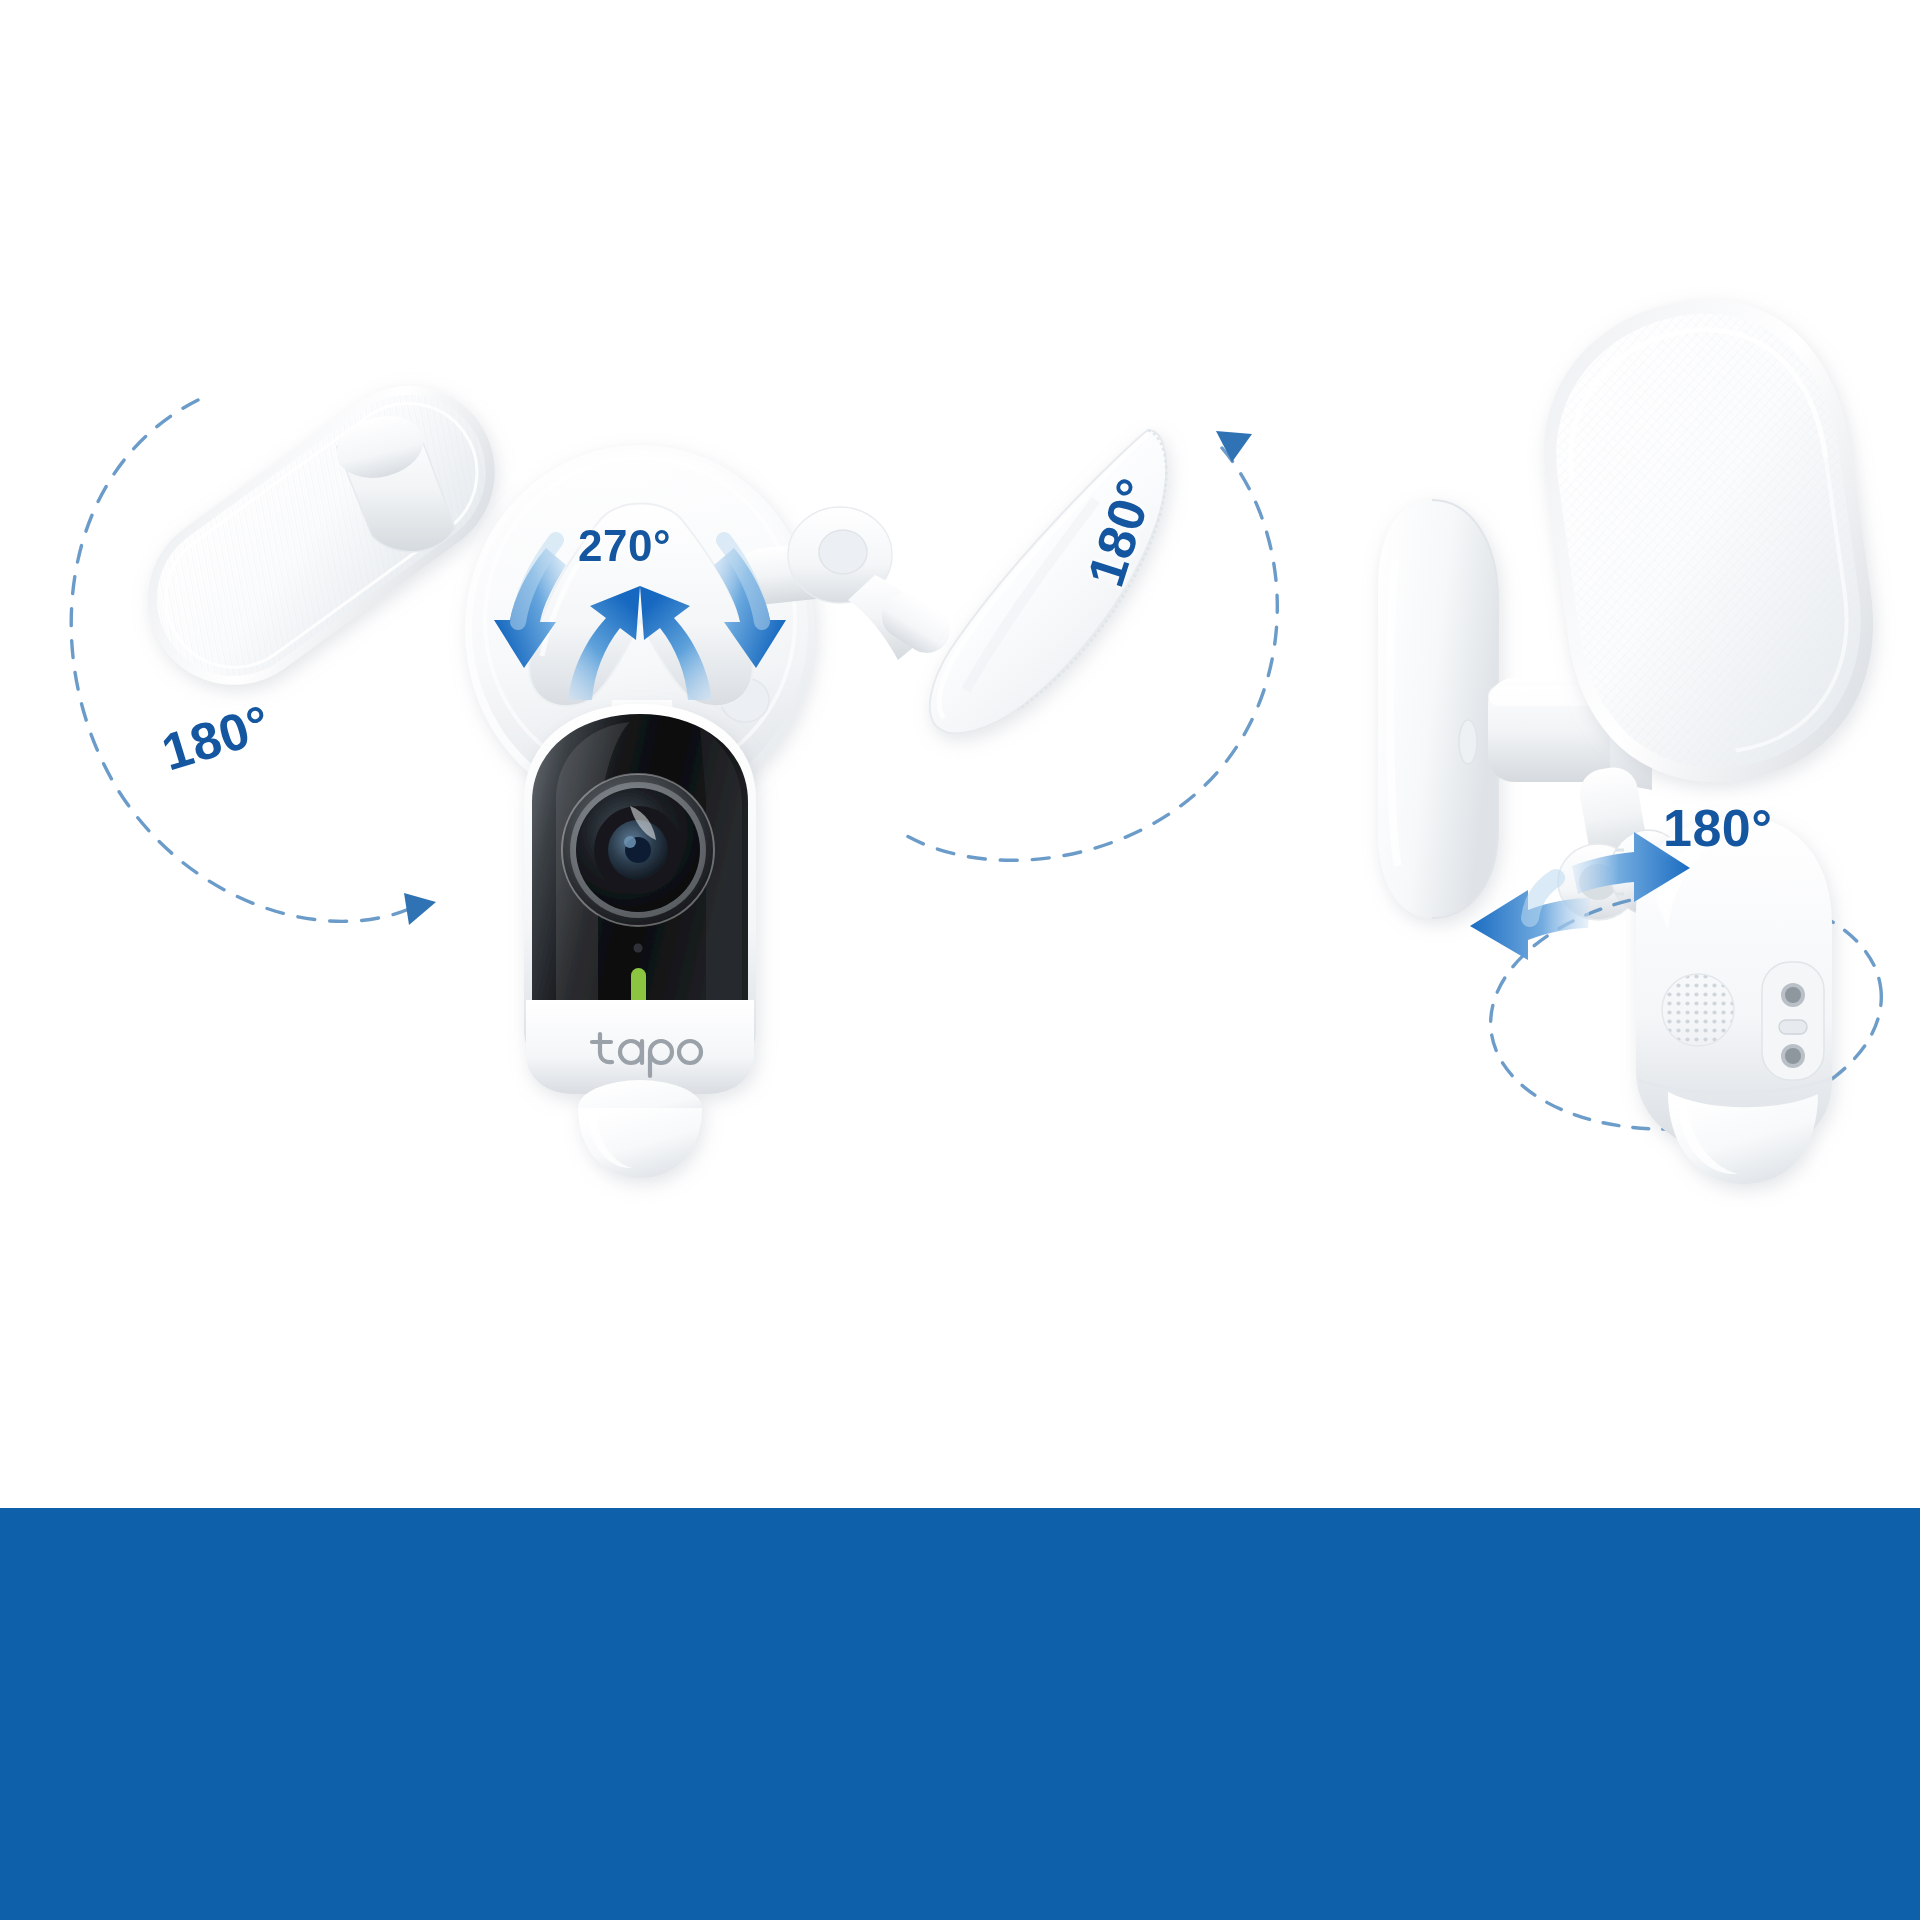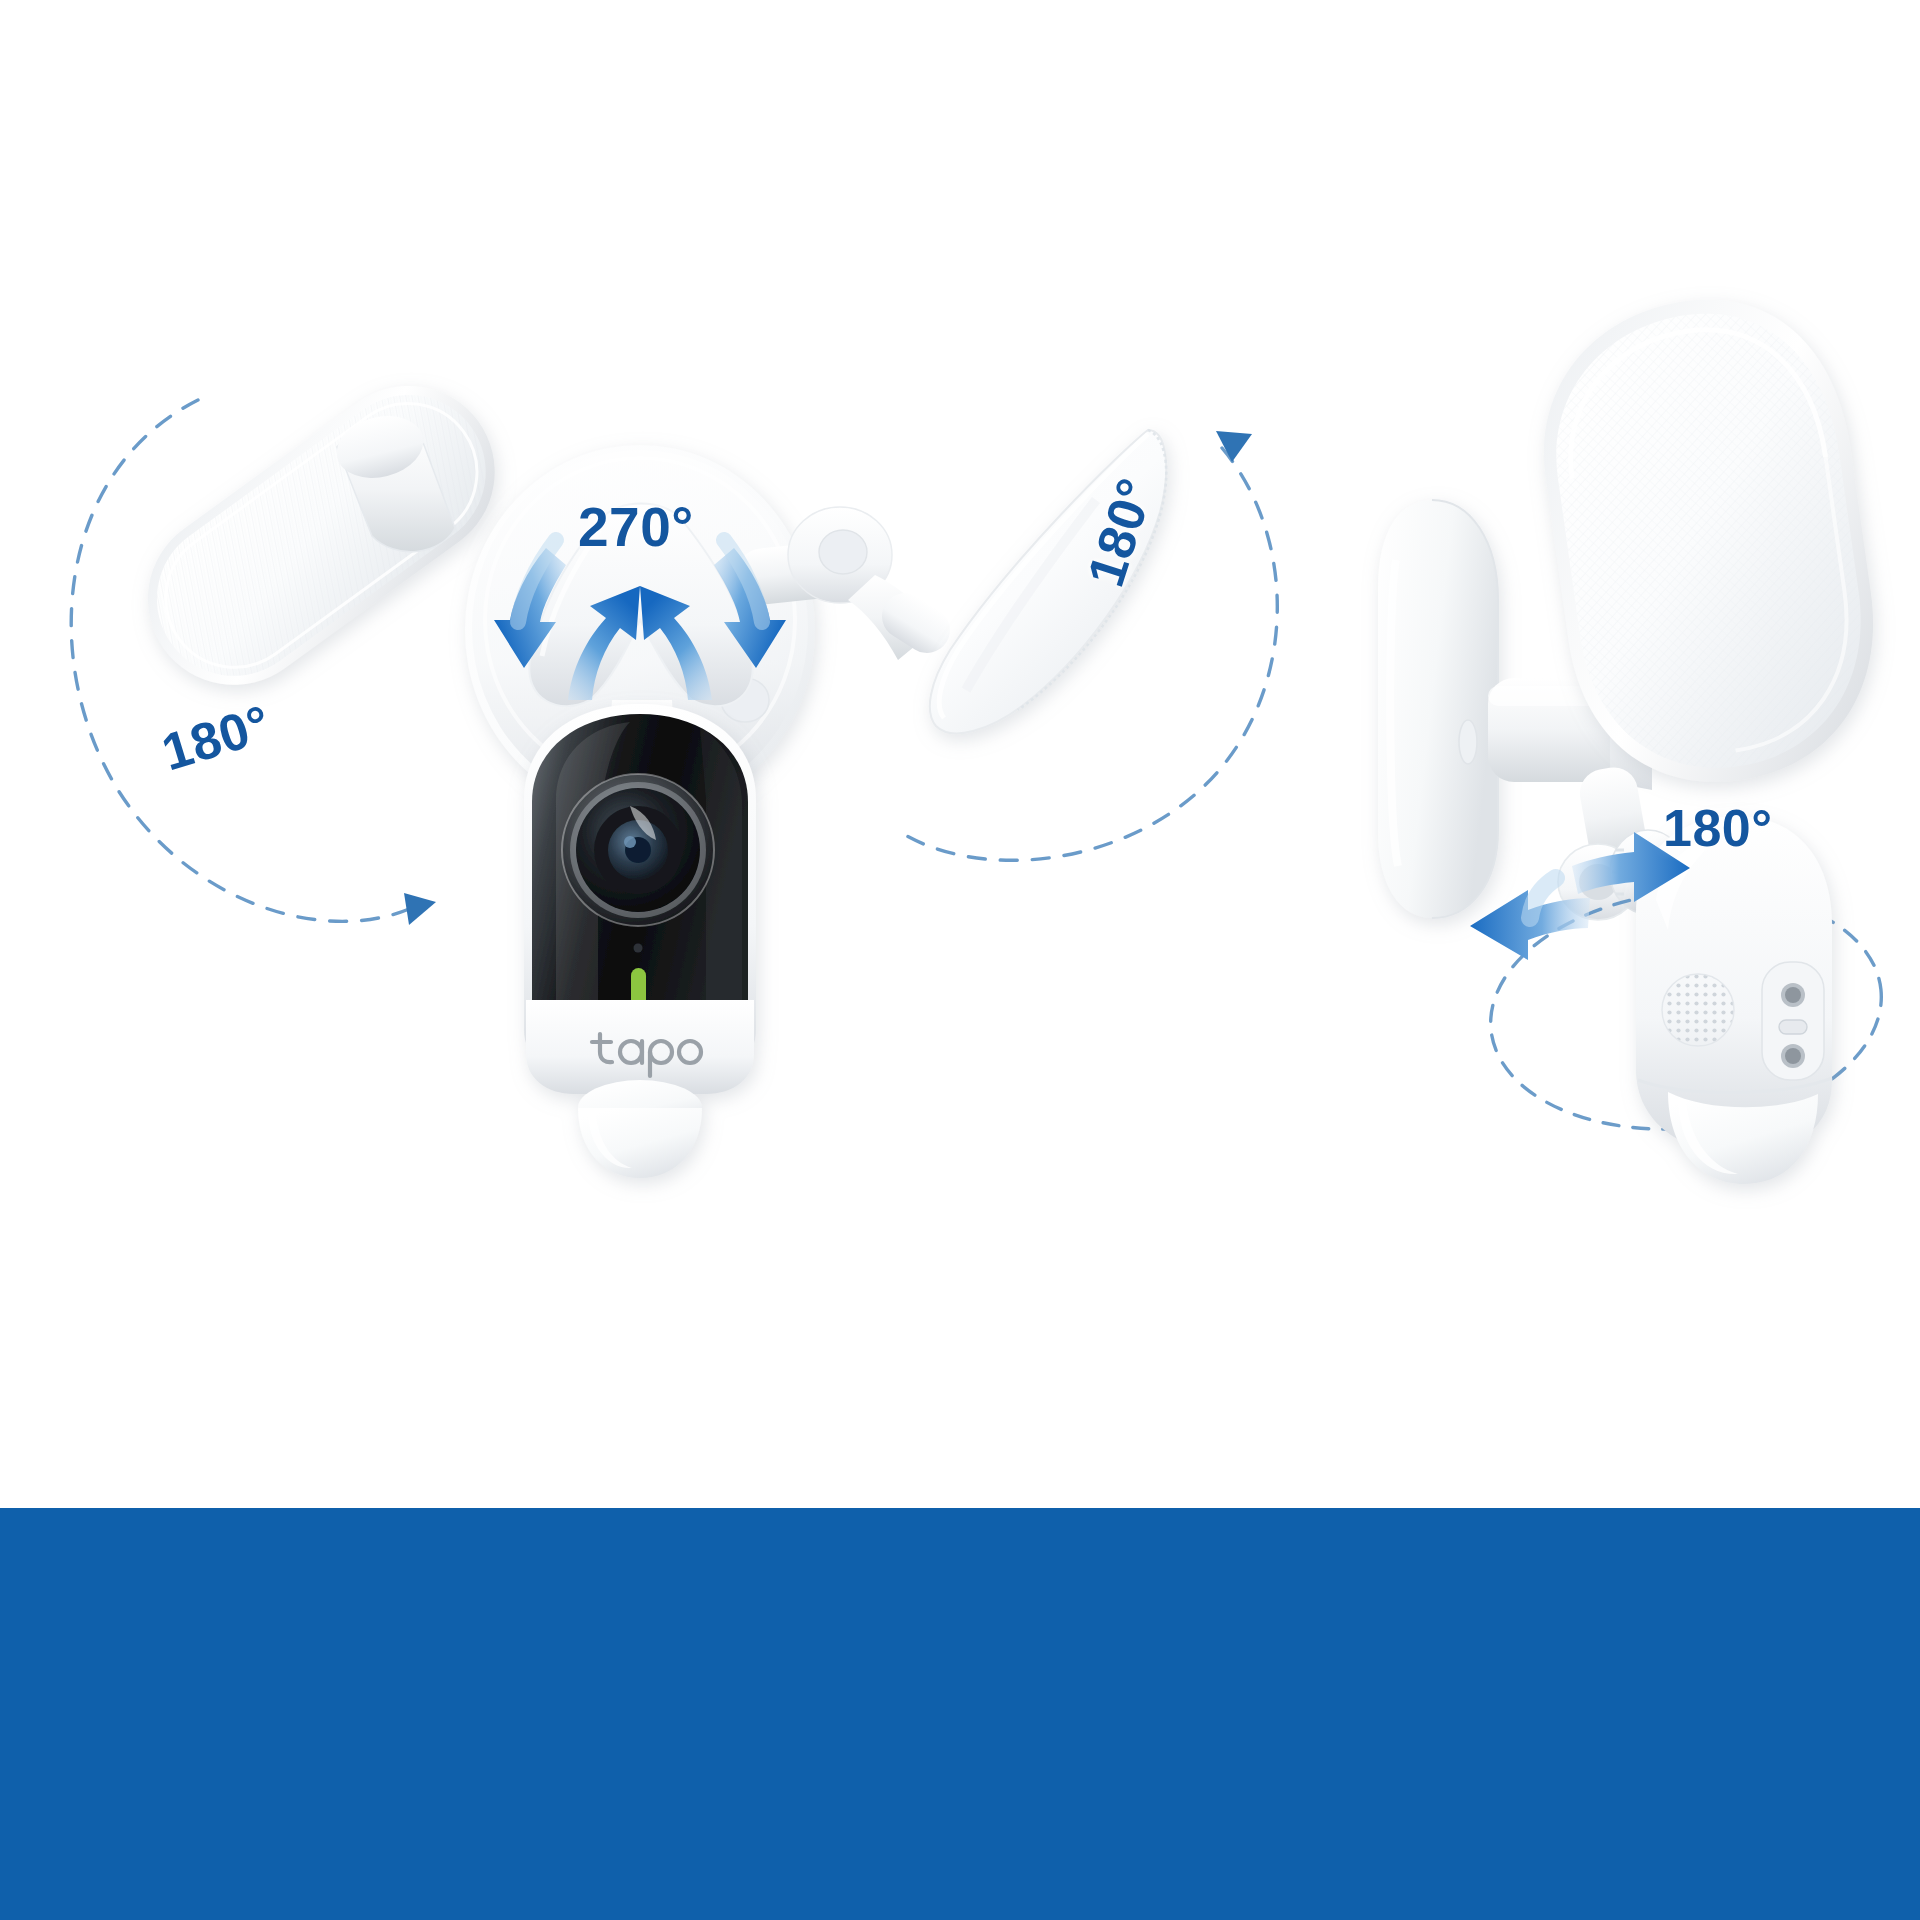--- a/index.html
+++ b/index.html
@@ -20,21 +20,21 @@
 
   
   .deg{
     position:absolute;
     color:#14569f;
     font-weight:bold;
     letter-spacing:0.5px;
     white-space:nowrap;
     text-shadow:0 0 7px rgba(255,255,255,0.95),0 0 14px rgba(255,255,255,0.8);
   }
-  #deg-270{left:578px;top:495px;font-size:55px;}
+  #deg-270{left:578px;top:521px;font-size:44px;}
   #deg-180-left{left:155px;top:725px;font-size:52px;transform:rotate(-17deg);transform-origin:left top;}
   #deg-180-right-front{left:1075px;top:575px;font-size:52px;transform:rotate(-72deg);transform-origin:left top;}
   #deg-180-side{left:1663px;top:798px;font-size:52px;}
 
   
   .footer{
     position:absolute;left:0;top:1508px;width:1920px;height:412px;
     background:#0f60ab;
   }
 </style>

